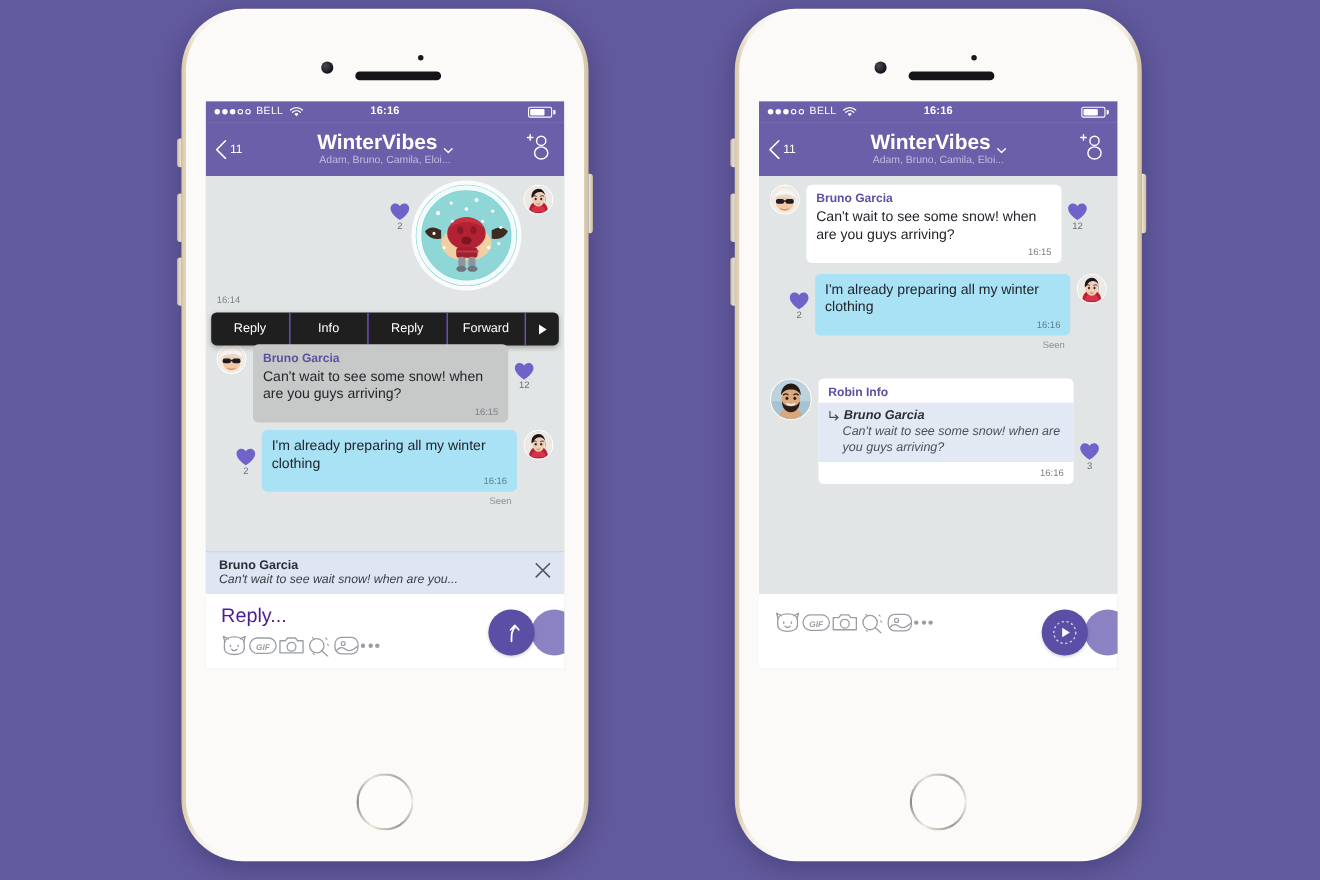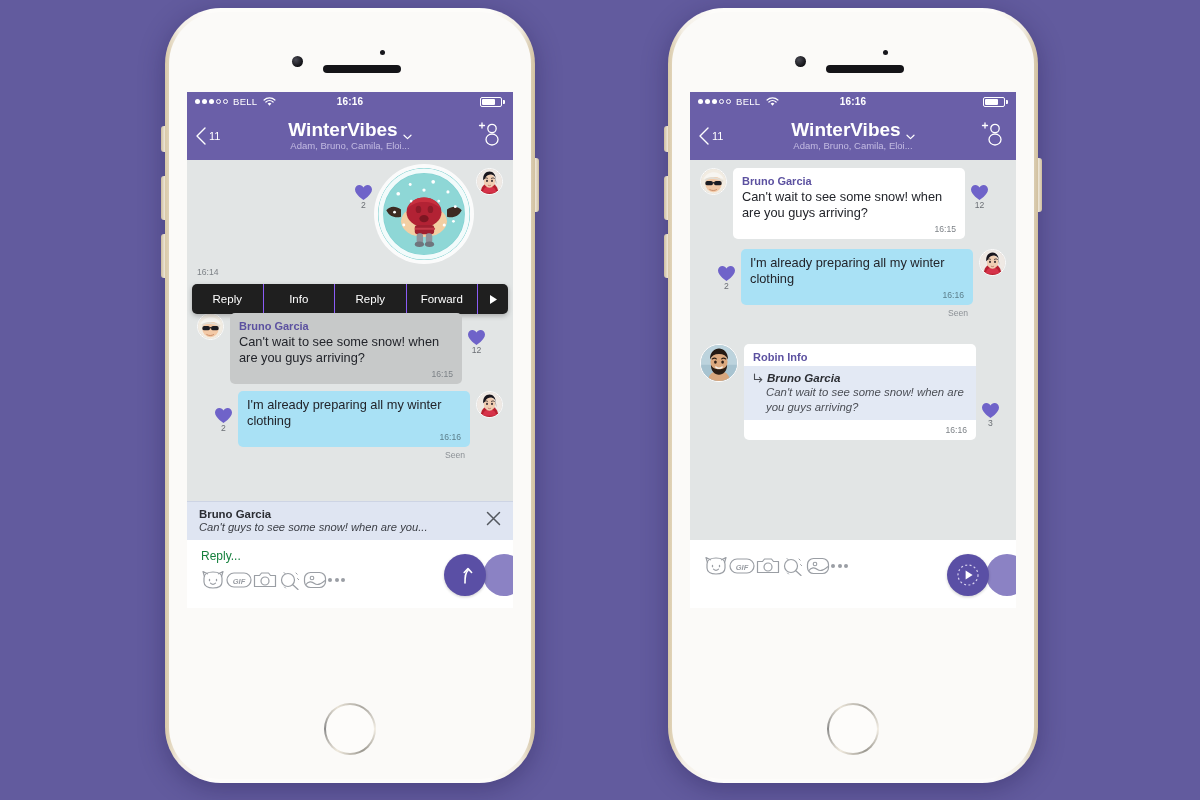--- a/index.html
+++ b/index.html
@@ -265,21 +265,21 @@
 
   
   .inputbar {
     background: #fff;
     flex: none;
     padding: 9px 14px 6px 14px;
     position: relative;
     height: 68px;
   }
   .placeholder {
-    font-size: 12px; color: #15803d;
+    font-size: 18px; color: #4c1d95;
   }
   .tools {
     display: flex; gap: 1px;
     margin-top: 7px;
   }
   .tool { cursor: pointer; display:block; }
   .dots3 { display: flex; gap: 2.5px; align-items: center; }
   .dots3 i { width: 4px; height: 4px; border-radius: 50%; background: #9a9ea4; display:block; }
 
   .send-main {
@@ -526,21 +526,21 @@
                 <use href="#av-red"></use>
               </svg>
           </div>
         </div>
         <div class="seen">Seen</div>
       </div>
 
       <div class="reply-banner">
         <div class="rb-text">
           <div class="rb-name">Bruno Garcia</div>
-          <div class="rb-msg">Can't guys to see some snow! when are you...</div>
+          <div class="rb-msg">Can't wait to see wait snow! when are you...</div>
         </div>
         <div class="rb-close">
           <svg width="15" height="15" viewBox="0 0 15 15">
             <path d="M1.5 1.5 13.5 13.5M13.5 1.5 1.5 13.5" stroke="#54585f" stroke-width="1.5" stroke-linecap="round"></path>
           </svg>
         </div>
       </div>
 
       <div class="inputbar">
         <div class="placeholder">Reply...</div>

